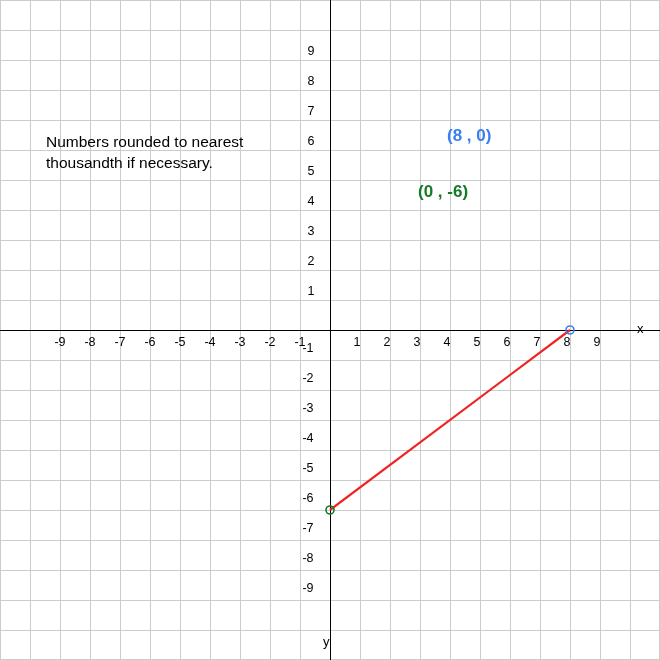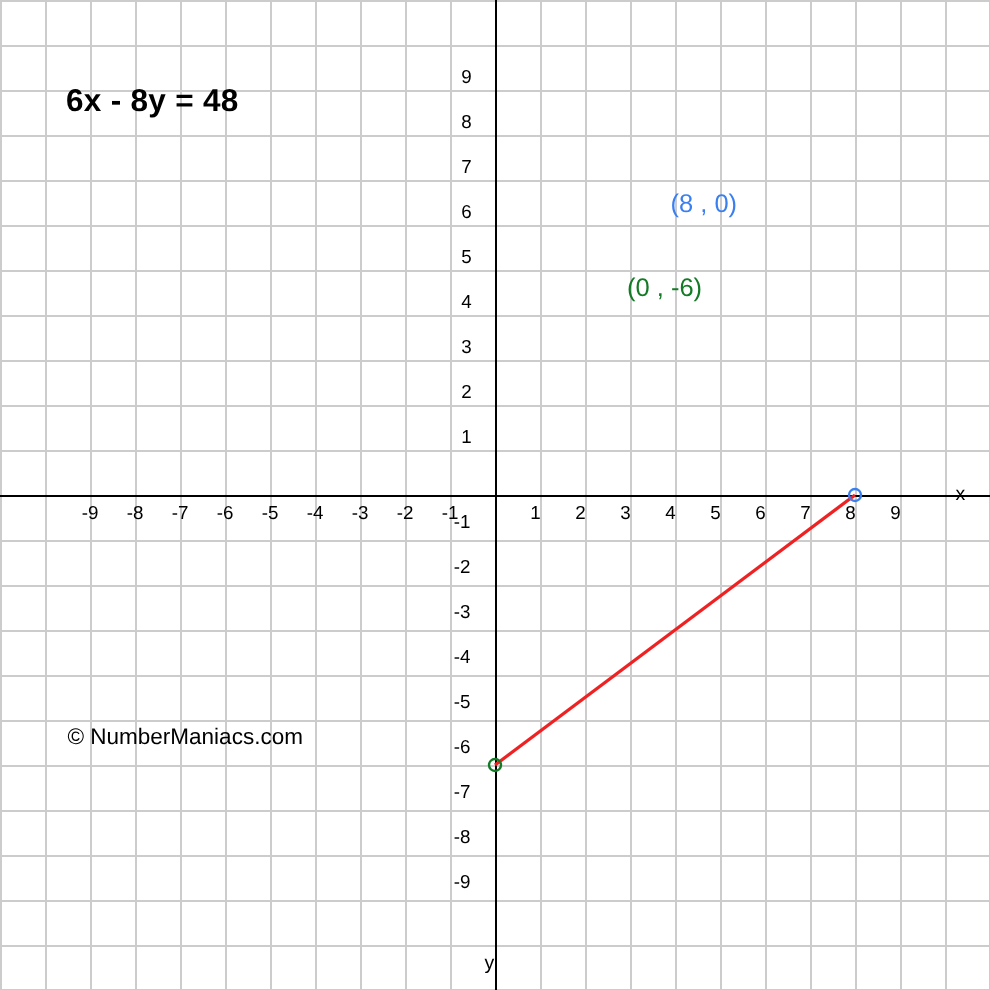--- a/index.html
+++ b/index.html
@@ -49,21 +49,21 @@
   .credit {
     position: absolute;
     left: 45px;
     top: 483px;
     font-size: 15px;
     color: #000000;
   }
   .pt-label {
     position: absolute;
     font-size: 17px;
-    font-weight: normal;
+    font-weight: bold;
   }
   .pt-label.blue { color: #3a7ff0; left: 447px; top: 126px; }
   .pt-label.green { color: #137a26; left: 418px; top: 182px; text-align: right; }
 
   .axis-name {
     position: absolute;
     font-size: 13px;
     color: #000000;
   }
   .axis-name.x { left: 637px; top: 321px; }
@@ -140,22 +140,21 @@
 
   <svg class="plot-layer" width="660" height="660" viewBox="0 0 660 660">
 
     <line x1="330" y1="510" x2="570" y2="330" stroke="#ee2222" stroke-width="2.2"></line>
     <circle cx="570" cy="330" r="4" fill="none" stroke="#3a7ff0" stroke-width="1.6"></circle>
     <circle cx="330" cy="510" r="4" fill="none" stroke="#137a26" stroke-width="1.6"></circle>
   </svg>
 
   <div class="text-layer">
 
-    <div class="eq-title">6x - 8y = 48</div>
-    <div class="credit">© NumberManiacs.com</div>
+    <div class="note">Numbers rounded to nearest thousandth if necessary.</div>
 
     <div class="pt-label blue">(8 , 0)</div>
     <div class="pt-label green">(0 , -6)</div>
 
     <div class="axis-name x">x</div>
     <div class="axis-name y">y</div>
 
     <div class="tick-label" style="left:49px;  top:335px;">-9</div>
     <div class="tick-label" style="left:79px;  top:335px;">-8</div>
     <div class="tick-label" style="left:109px; top:335px;">-7</div>

